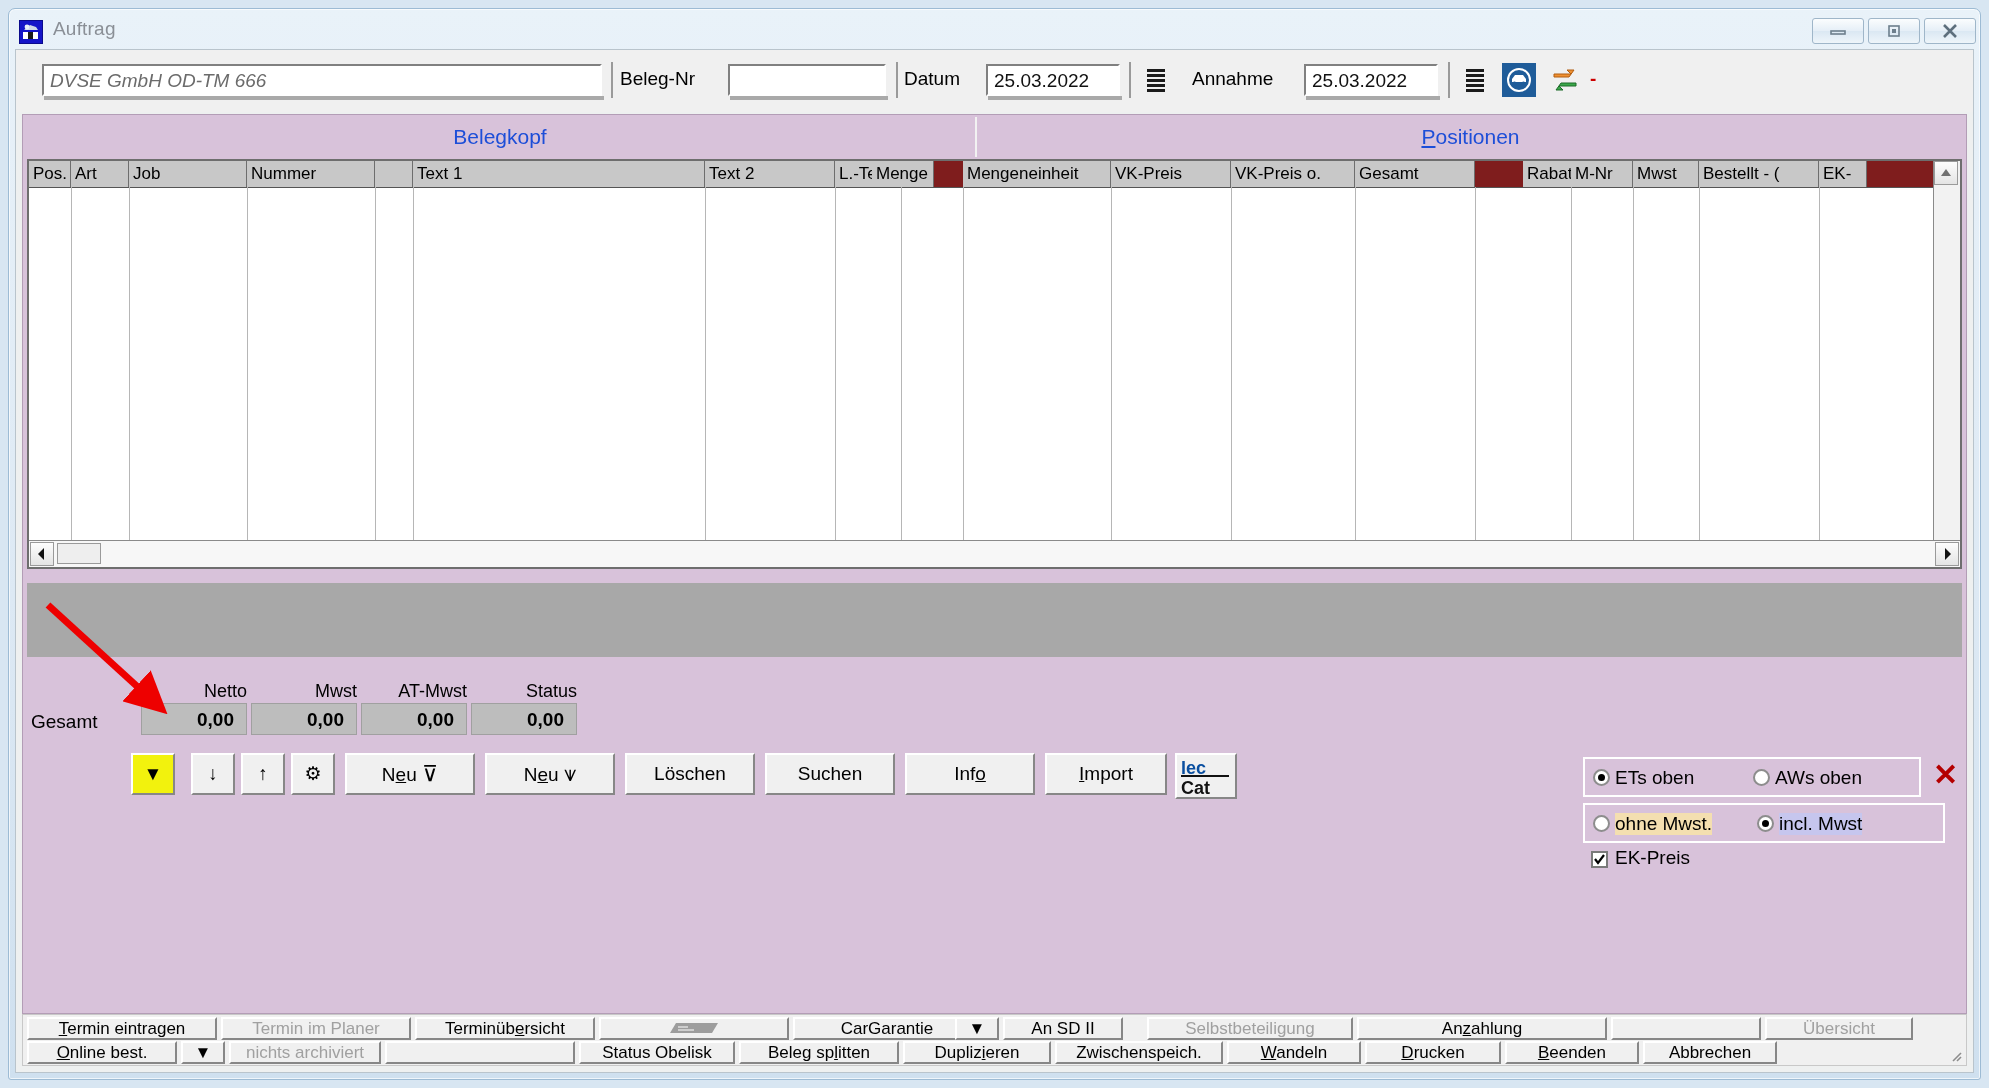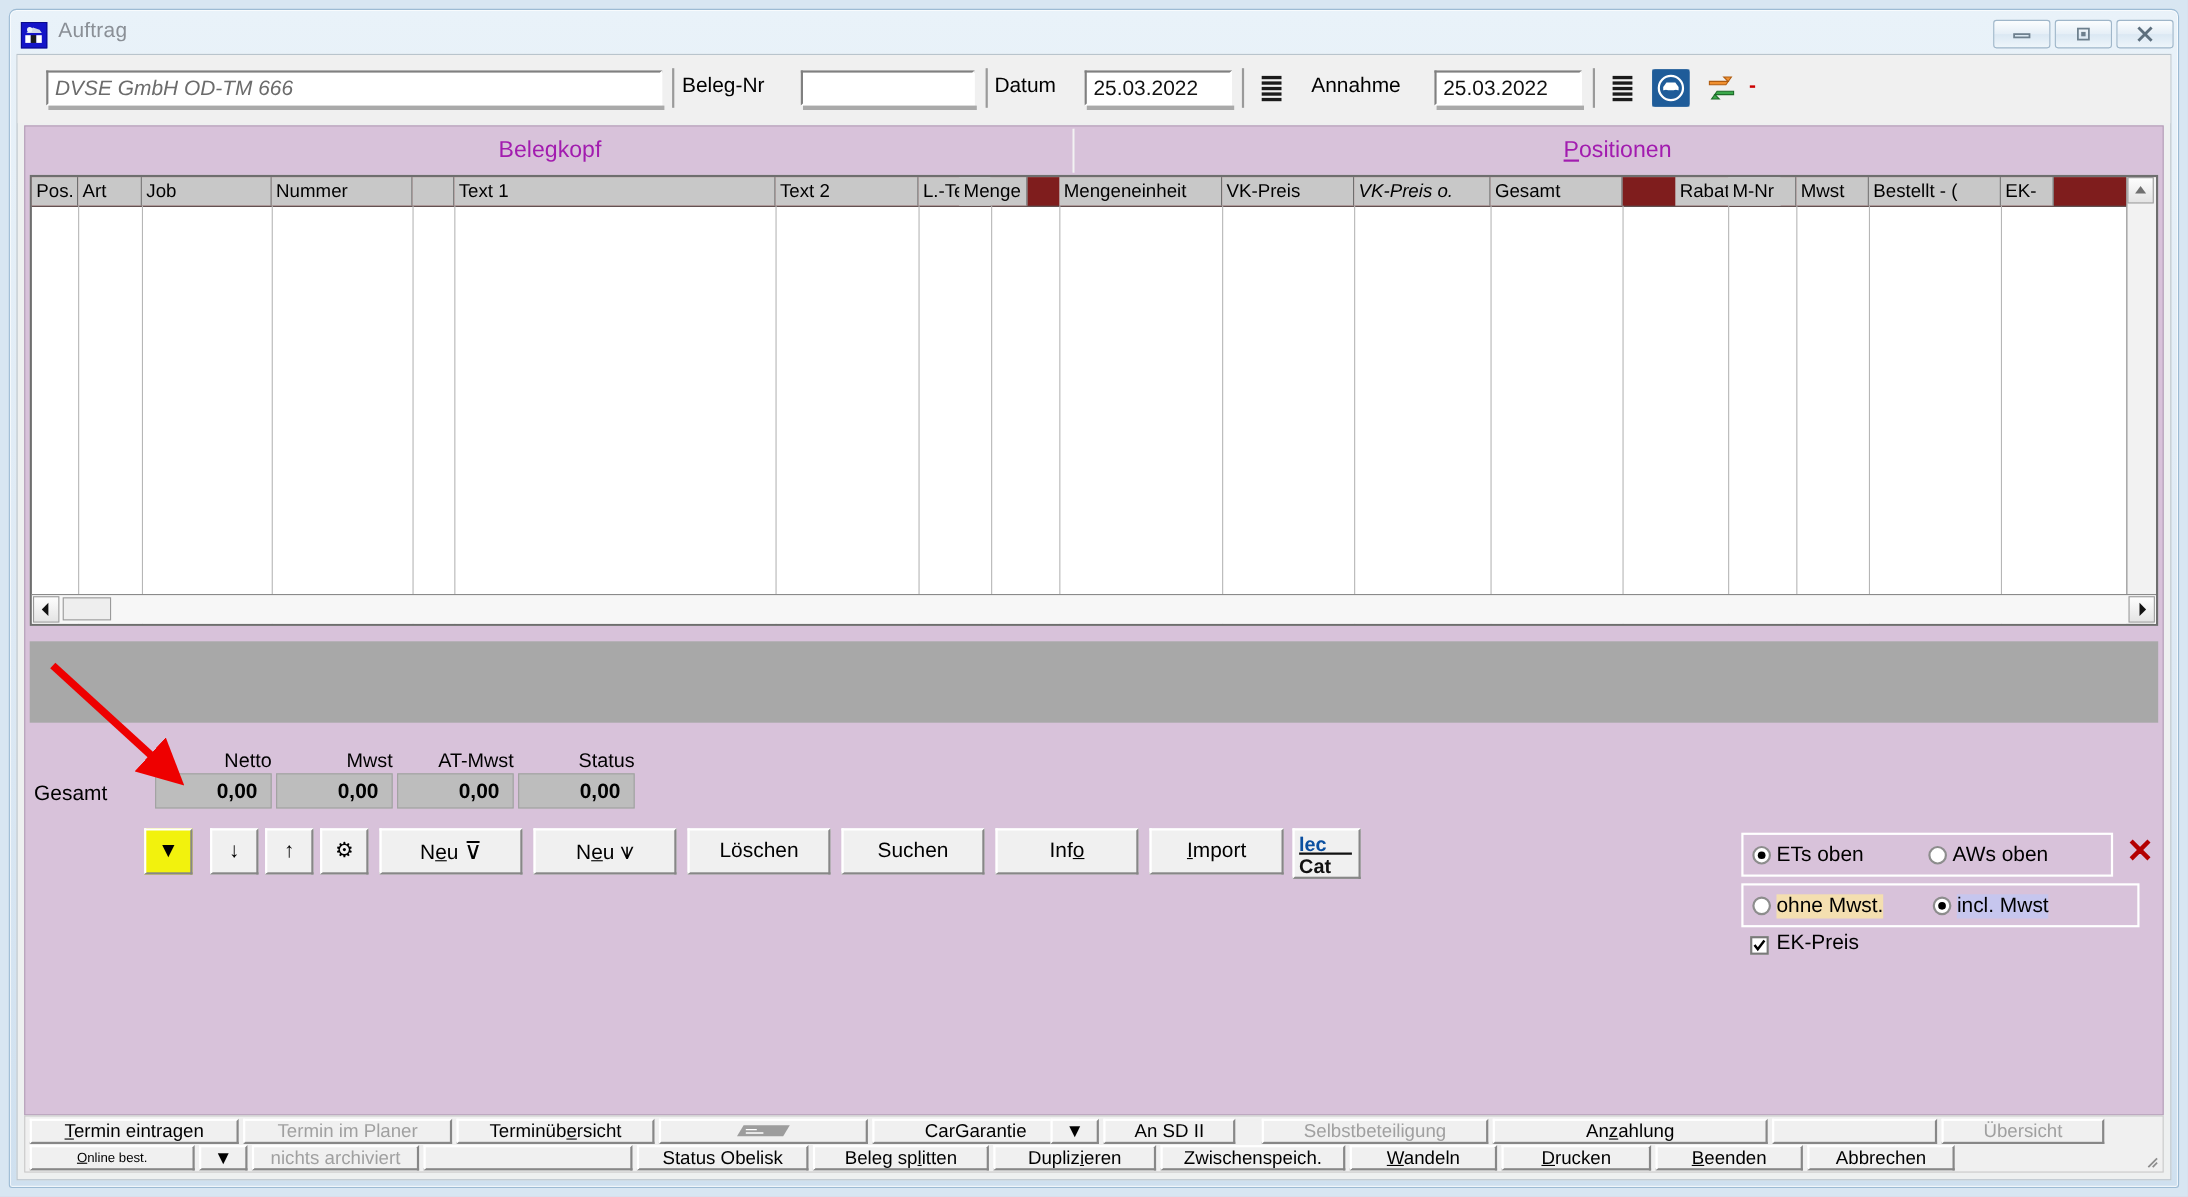--- a/index.html
+++ b/index.html
@@ -62,21 +62,21 @@
   #car-icon{position:absolute;width:34px;height:34px;background:#1f5c99;border-radius:3px}
   #tag-red{position:absolute;font-size:19px;color:#cc0000;font-weight:bold}
 
   
   #panel{
     position:absolute;left:6px;top:64px;right:6px;bottom:58px;
     background:#d8c2da;border:1px solid #b39db6;box-sizing:border-box;
   }
   .tab{
     position:absolute;top:2px;height:40px;background:#d8c2da;
-    font-size:21px;color:#a21caf;text-align:center;line-height:40px;
+    font-size:21px;color:#1d4ed8;text-align:center;line-height:40px;
   }
   #tab-belegkopf{left:2px;width:950px;border-right:2px solid #f2f2f2;}
   #tab-positionen{left:954px;right:2px;}
   .acc{text-decoration:underline;}
 
   
   #grid{
     position:absolute;left:4px;top:44px;right:4px;height:410px;
     background:#ffffff;border:2px solid #6e6e6e;box-sizing:border-box;
   }
@@ -270,21 +270,21 @@
             <div class="gh" style="left: 42px; width: 58px;">Art</div>
             <div class="gh" style="left: 100px; width: 118px;">Job</div>
             <div class="gh" style="left: 218px; width: 128px;">Nummer</div>
             <div class="gh" style="left: 346px; width: 38px;"></div>
             <div class="gh" style="left: 384px; width: 292px;">Text 1</div>
             <div class="gh" style="left: 676px; width: 130px;">Text 2</div>
             <div class="gh" style="left: 806px; width: 66px;">L.-Text</div>
             <div class="gh" style="left: 843px; width: 62px;">Menge</div>
             <div class="gh" style="left: 934px; width: 148px;">Mengeneinheit</div>
             <div class="gh" style="left: 1082px; width: 120px;">VK-Preis</div>
-            <div class="gh" style="left: 1202px; width: 124px; font-style: italic;">VK-Preis o.</div>
+            <div class="gh" style="left: 1202px; width: 124px;">VK-Preis o.</div>
             <div class="gh" style="left: 1326px; width: 120px;">Gesamt</div>
             <div class="gh" style="left: 1494px; width: 96px;">Rabatt</div>
             <div class="gh" style="left: 1542px; width: 62px;">M-Nr</div>
             <div class="gh" style="left: 1604px; width: 66px;">Mwst</div>
             <div class="gh" style="left: 1670px; width: 120px;">Bestellt - (</div>
             <div class="gh" style="left: 1790px; width: 48px;">EK-</div>
           </div>
         <div id="gridcols">
             <div class="gcol" style="left: 42px;"></div>
             <div class="gcol" style="left: 100px;"></div>
@@ -447,21 +447,21 @@
         </div>
         <div class="btn" style="left: 1334px; top: 2px; width: 250px; height: 23px; line-height: 19px; font-size: 17px;">
           <span class="inner">An<u>z</u>ahlung</span>
         </div>
         <div class="btn dis" style="left: 1588px; top: 2px; width: 150px; height: 23px; line-height: 19px; font-size: 17px;">
           <span class="inner"></span>
         </div>
         <div class="btn dis" style="left: 1742px; top: 2px; width: 148px; height: 23px; line-height: 19px; font-size: 17px;">
           <span class="inner">Übersicht</span>
         </div>
-        <div class="btn" style="left: 4px; top: 26px; width: 150px; height: 23px; line-height: 19px; font-size: 12px;">
+        <div class="btn" style="left: 4px; top: 26px; width: 150px; height: 23px; line-height: 19px; font-size: 17px;">
           <span class="inner"><u>O</u>nline best.</span>
         </div>
         <div class="btn" style="left: 158px; top: 26px; width: 44px; height: 23px; line-height: 19px; font-size: 17px;">
           <span class="inner">▼</span>
         </div>
         <div class="btn dis" style="left: 206px; top: 26px; width: 152px; height: 23px; line-height: 19px; font-size: 17px;">
           <span class="inner">nichts archiviert</span>
         </div>
         <div class="btn dis" style="left: 362px; top: 26px; width: 190px; height: 23px; line-height: 19px; font-size: 17px;">
           <span class="inner"></span>

